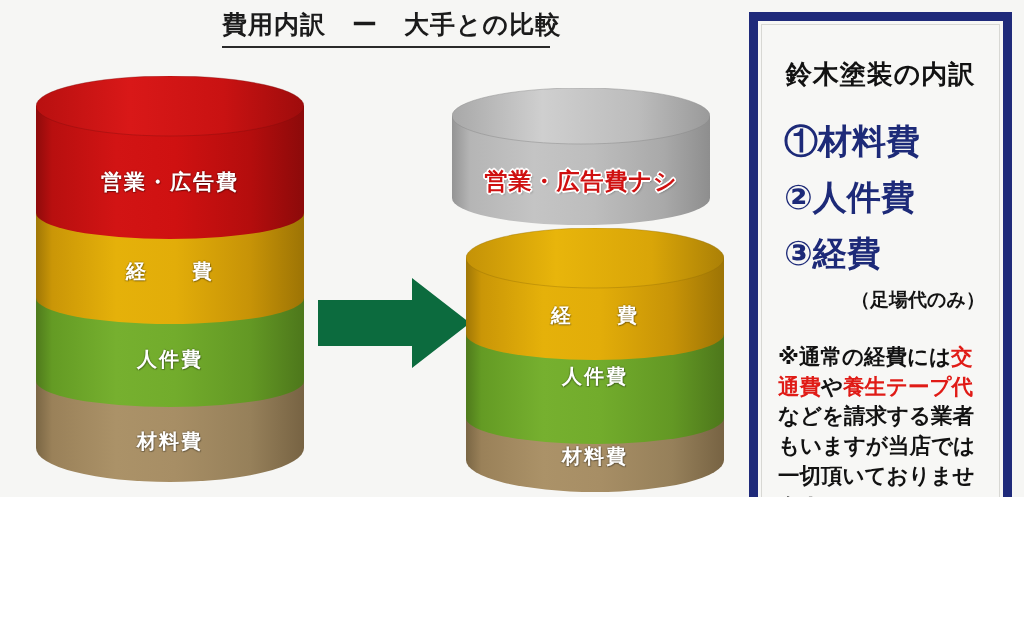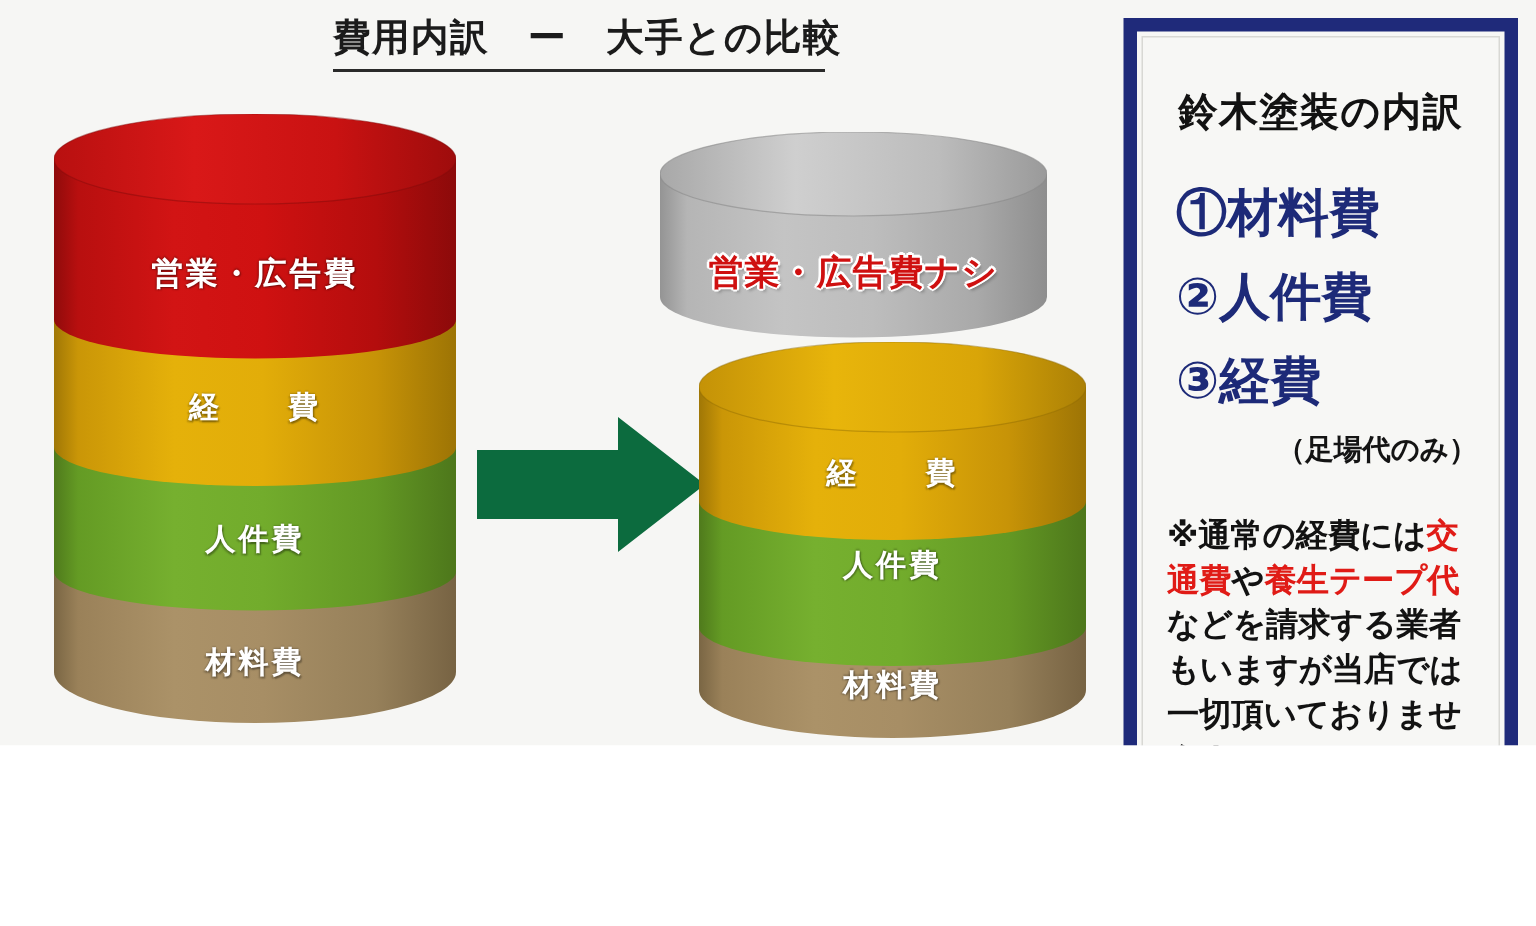--- a/index.html
+++ b/index.html
@@ -230,21 +230,21 @@
     <div class="cyl-label" style="left:0; top:352px; width:268px; font-size:20px; letter-spacing:2px;">材料費</div>
   </div>
 
 
   <div id="arrow">
     <svg width="152" height="90" viewBox="0 0 152 90">
       <polygon points="0,22 94,22 94,0 152,45 94,90 94,68 0,68" fill="#0c6b3e"></polygon>
     </svg>
   </div>
 
-  <div class="cyl" style="left:440px; top:88px;">
+  <div class="cyl" style="left:452px; top:88px;">
     <svg width="258" height="140" viewBox="0 0 258 140">
       <defs>
         <linearGradient id="gGray" x1="0" y1="0" x2="1" y2="0">
           <stop offset="0" stop-color="#949494"></stop>
           <stop offset="0.07" stop-color="#b5b5b5"></stop>
           <stop offset="0.32" stop-color="#c4c4c4"></stop>
           <stop offset="0.55" stop-color="#bdbdbd"></stop>
           <stop offset="0.82" stop-color="#a9a9a9"></stop>
           <stop offset="1" stop-color="#8e8e8e"></stop>
         </linearGradient>

